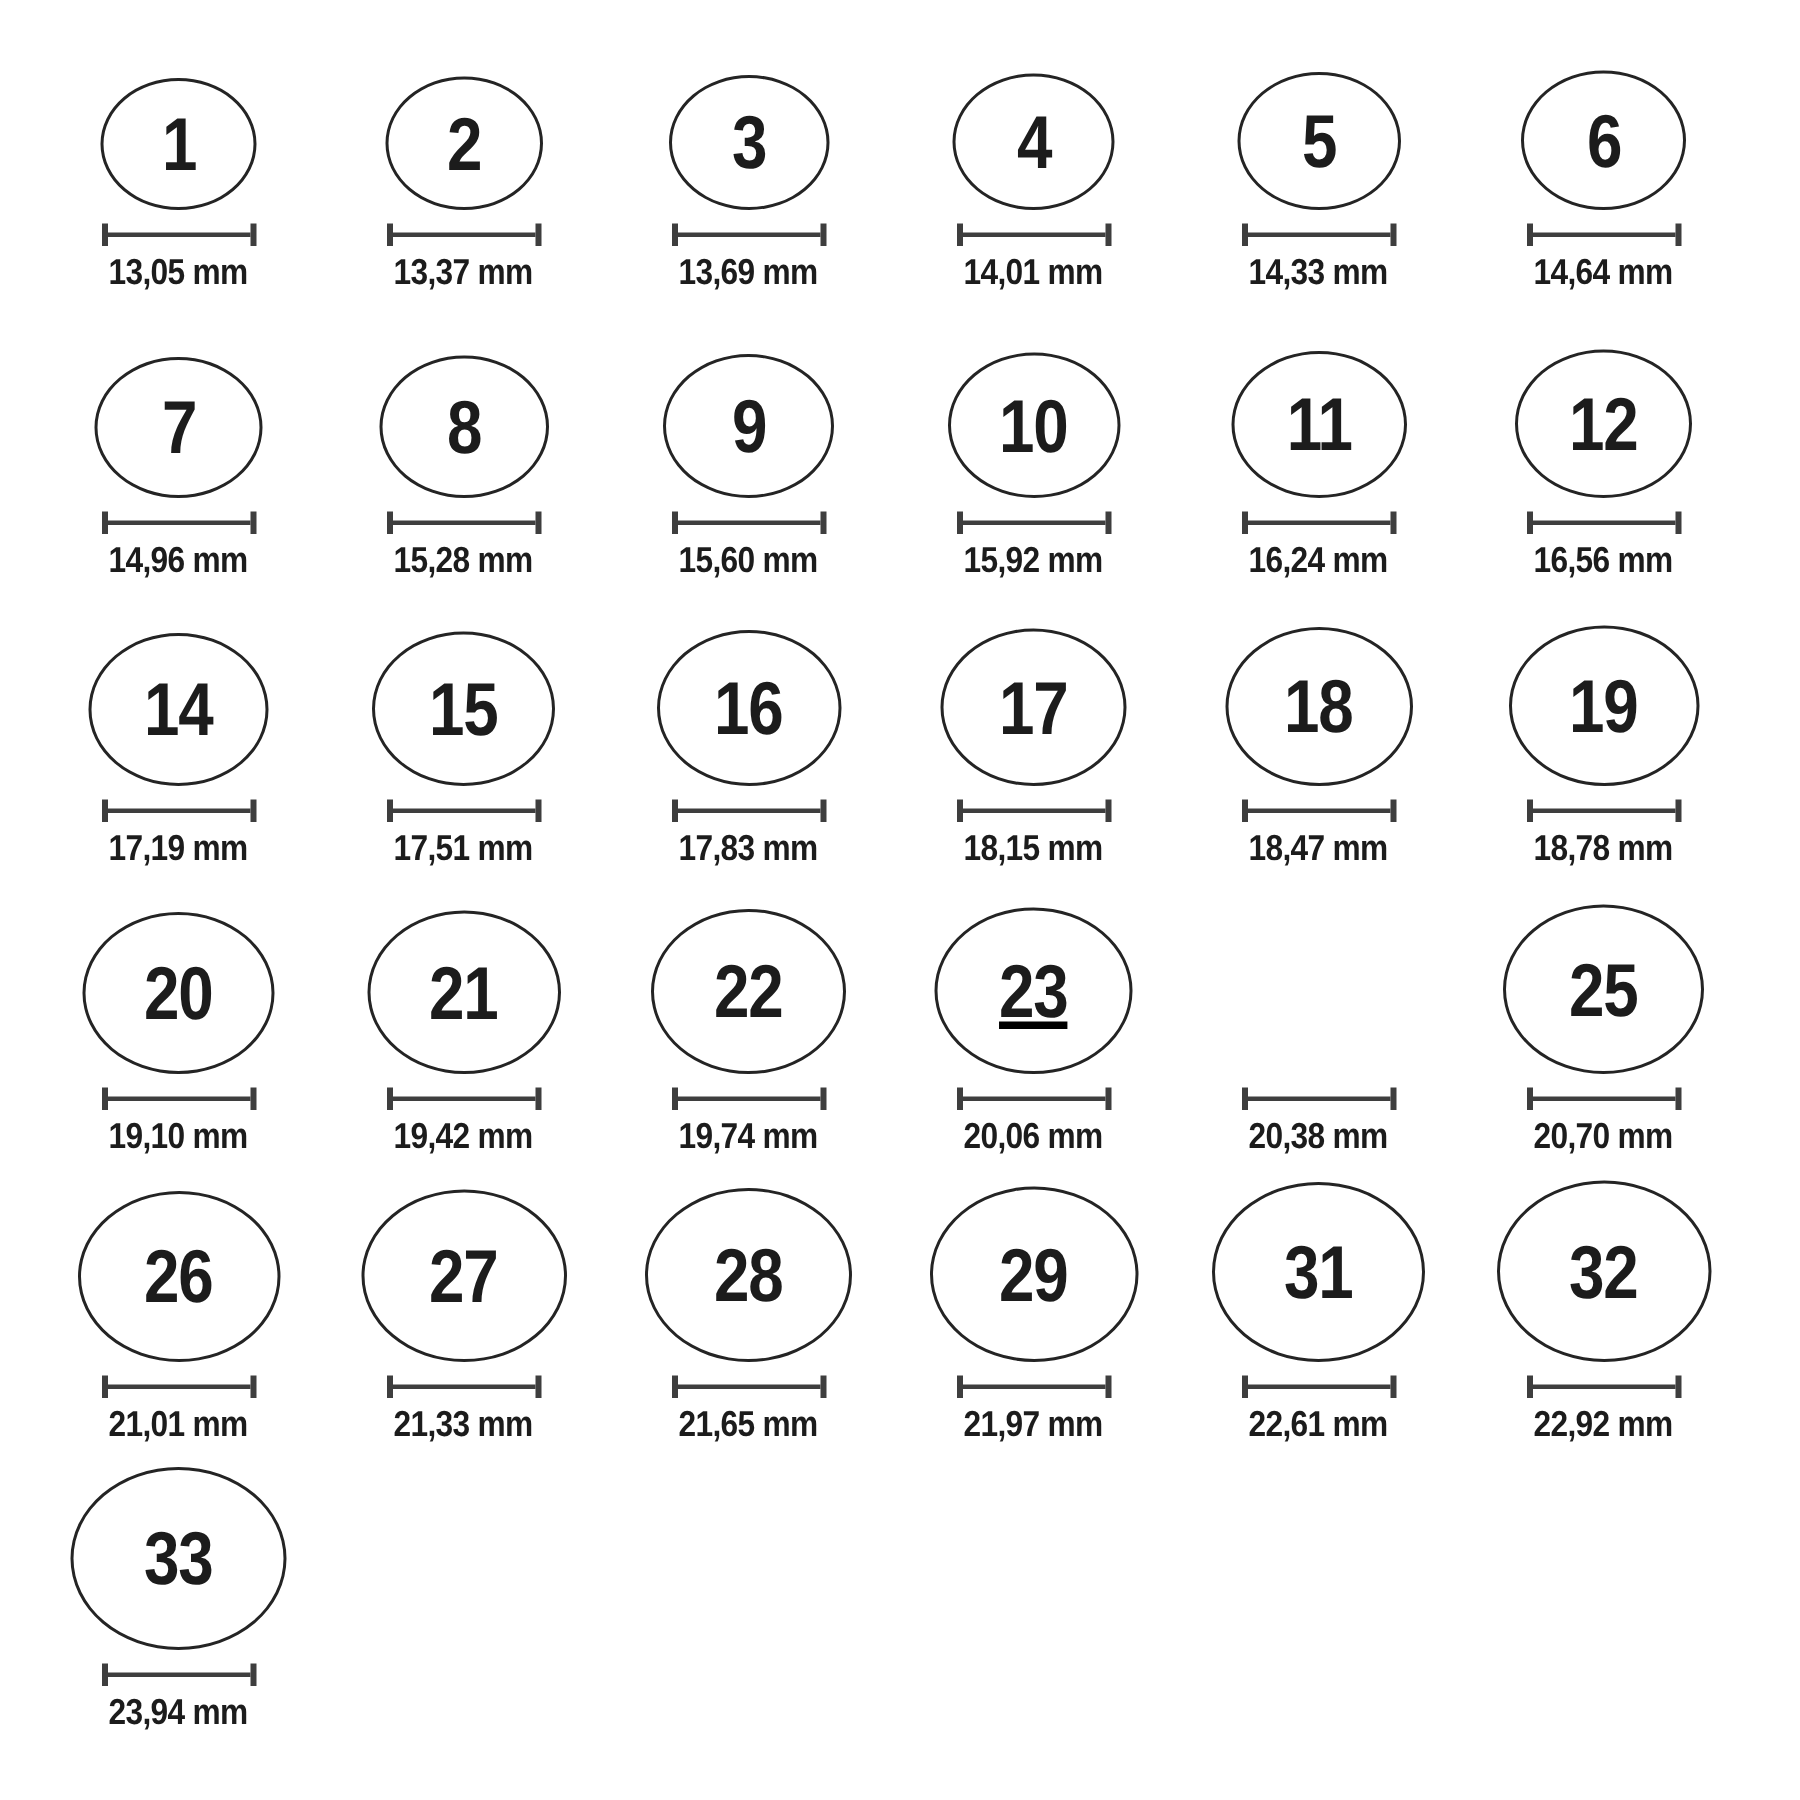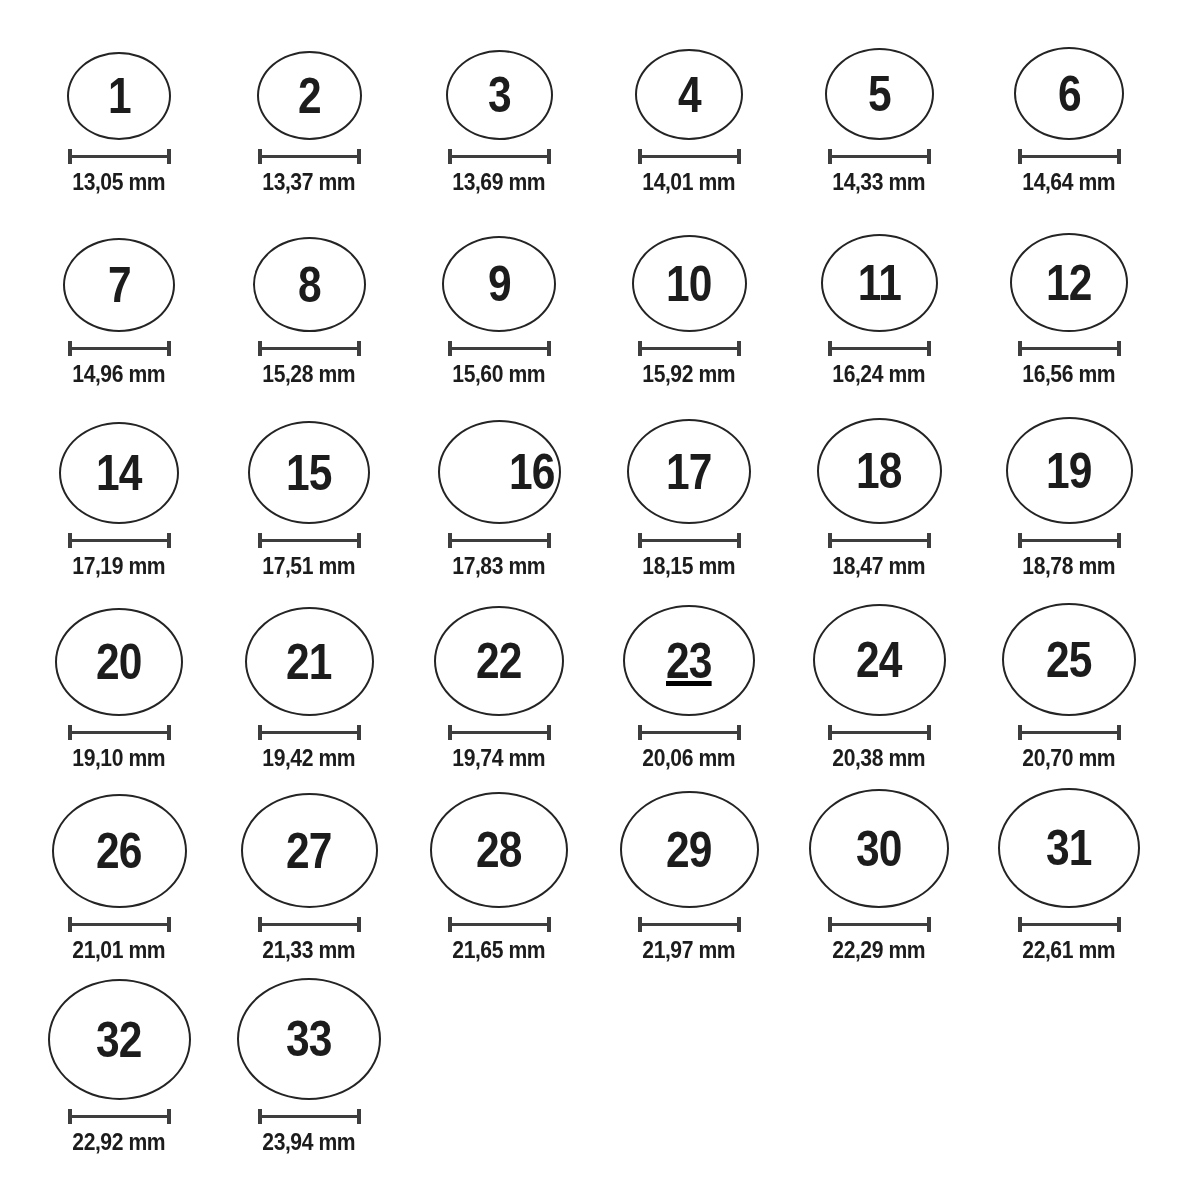--- a/index.html
+++ b/index.html
@@ -213,21 +213,21 @@
     <div class="circle" style="width: 122px; height: 103px;">
       <span class="num">15</span>
     </div>
     <div class="dim">
       <div class="bar"></div>
     </div>
     <div class="label">17,51 mm</div>
   </div>
 
   <div class="cell">
-    <div class="circle" style="width: 123px; height: 104px; justify-content: flex-end;">
+    <div class="circle" style="width: 123px; height: 104px;">
       <span class="num">16</span>
     </div>
     <div class="dim">
       <div class="bar"></div>
     </div>
     <div class="label">17,83 mm</div>
   </div>
 
   <div class="cell">
     <div class="circle" style="width: 124px; height: 105px; align-items: center;">
@@ -293,23 +293,20 @@
     <div class="circle" style="width: 132px; height: 111px; text-decoration: underline;">
       <span class="num">23</span>
     </div>
     <div class="dim">
       <div class="bar"></div>
     </div>
     <div class="label">20,06 mm</div>
   </div>
 
   <div class="cell">
-    <div class="circle" style="width: 133px; height: 112px;">
-      <span class="num">24</span>
-    </div>
     <div class="dim">
       <div class="bar"></div>
     </div>
     <div class="label">20,38 mm</div>
   </div>
 
   <div class="cell">
     <div class="circle" style="width: 134px; height: 113px;">
       <span class="num">25</span>
     </div>
@@ -352,29 +349,20 @@
   <div class="cell">
     <div class="circle" style="width: 139px; height: 117px;">
       <span class="num">29</span>
     </div>
     <div class="dim">
       <div class="bar"></div>
     </div>
     <div class="label">21,97 mm</div>
   </div>
 
-  <div class="cell">
-    <div class="circle" style="width: 140px; height: 119px;">
-      <span class="num">30</span>
-    </div>
-    <div class="dim">
-      <div class="bar"></div>
-    </div>
-    <div class="label">22,29 mm</div>
-  </div>
 
   <div class="cell">
     <div class="circle" style="width: 142px; height: 120px;">
       <span class="num">31</span>
     </div>
     <div class="dim">
       <div class="bar"></div>
     </div>
     <div class="label">22,61 mm</div>
   </div>

